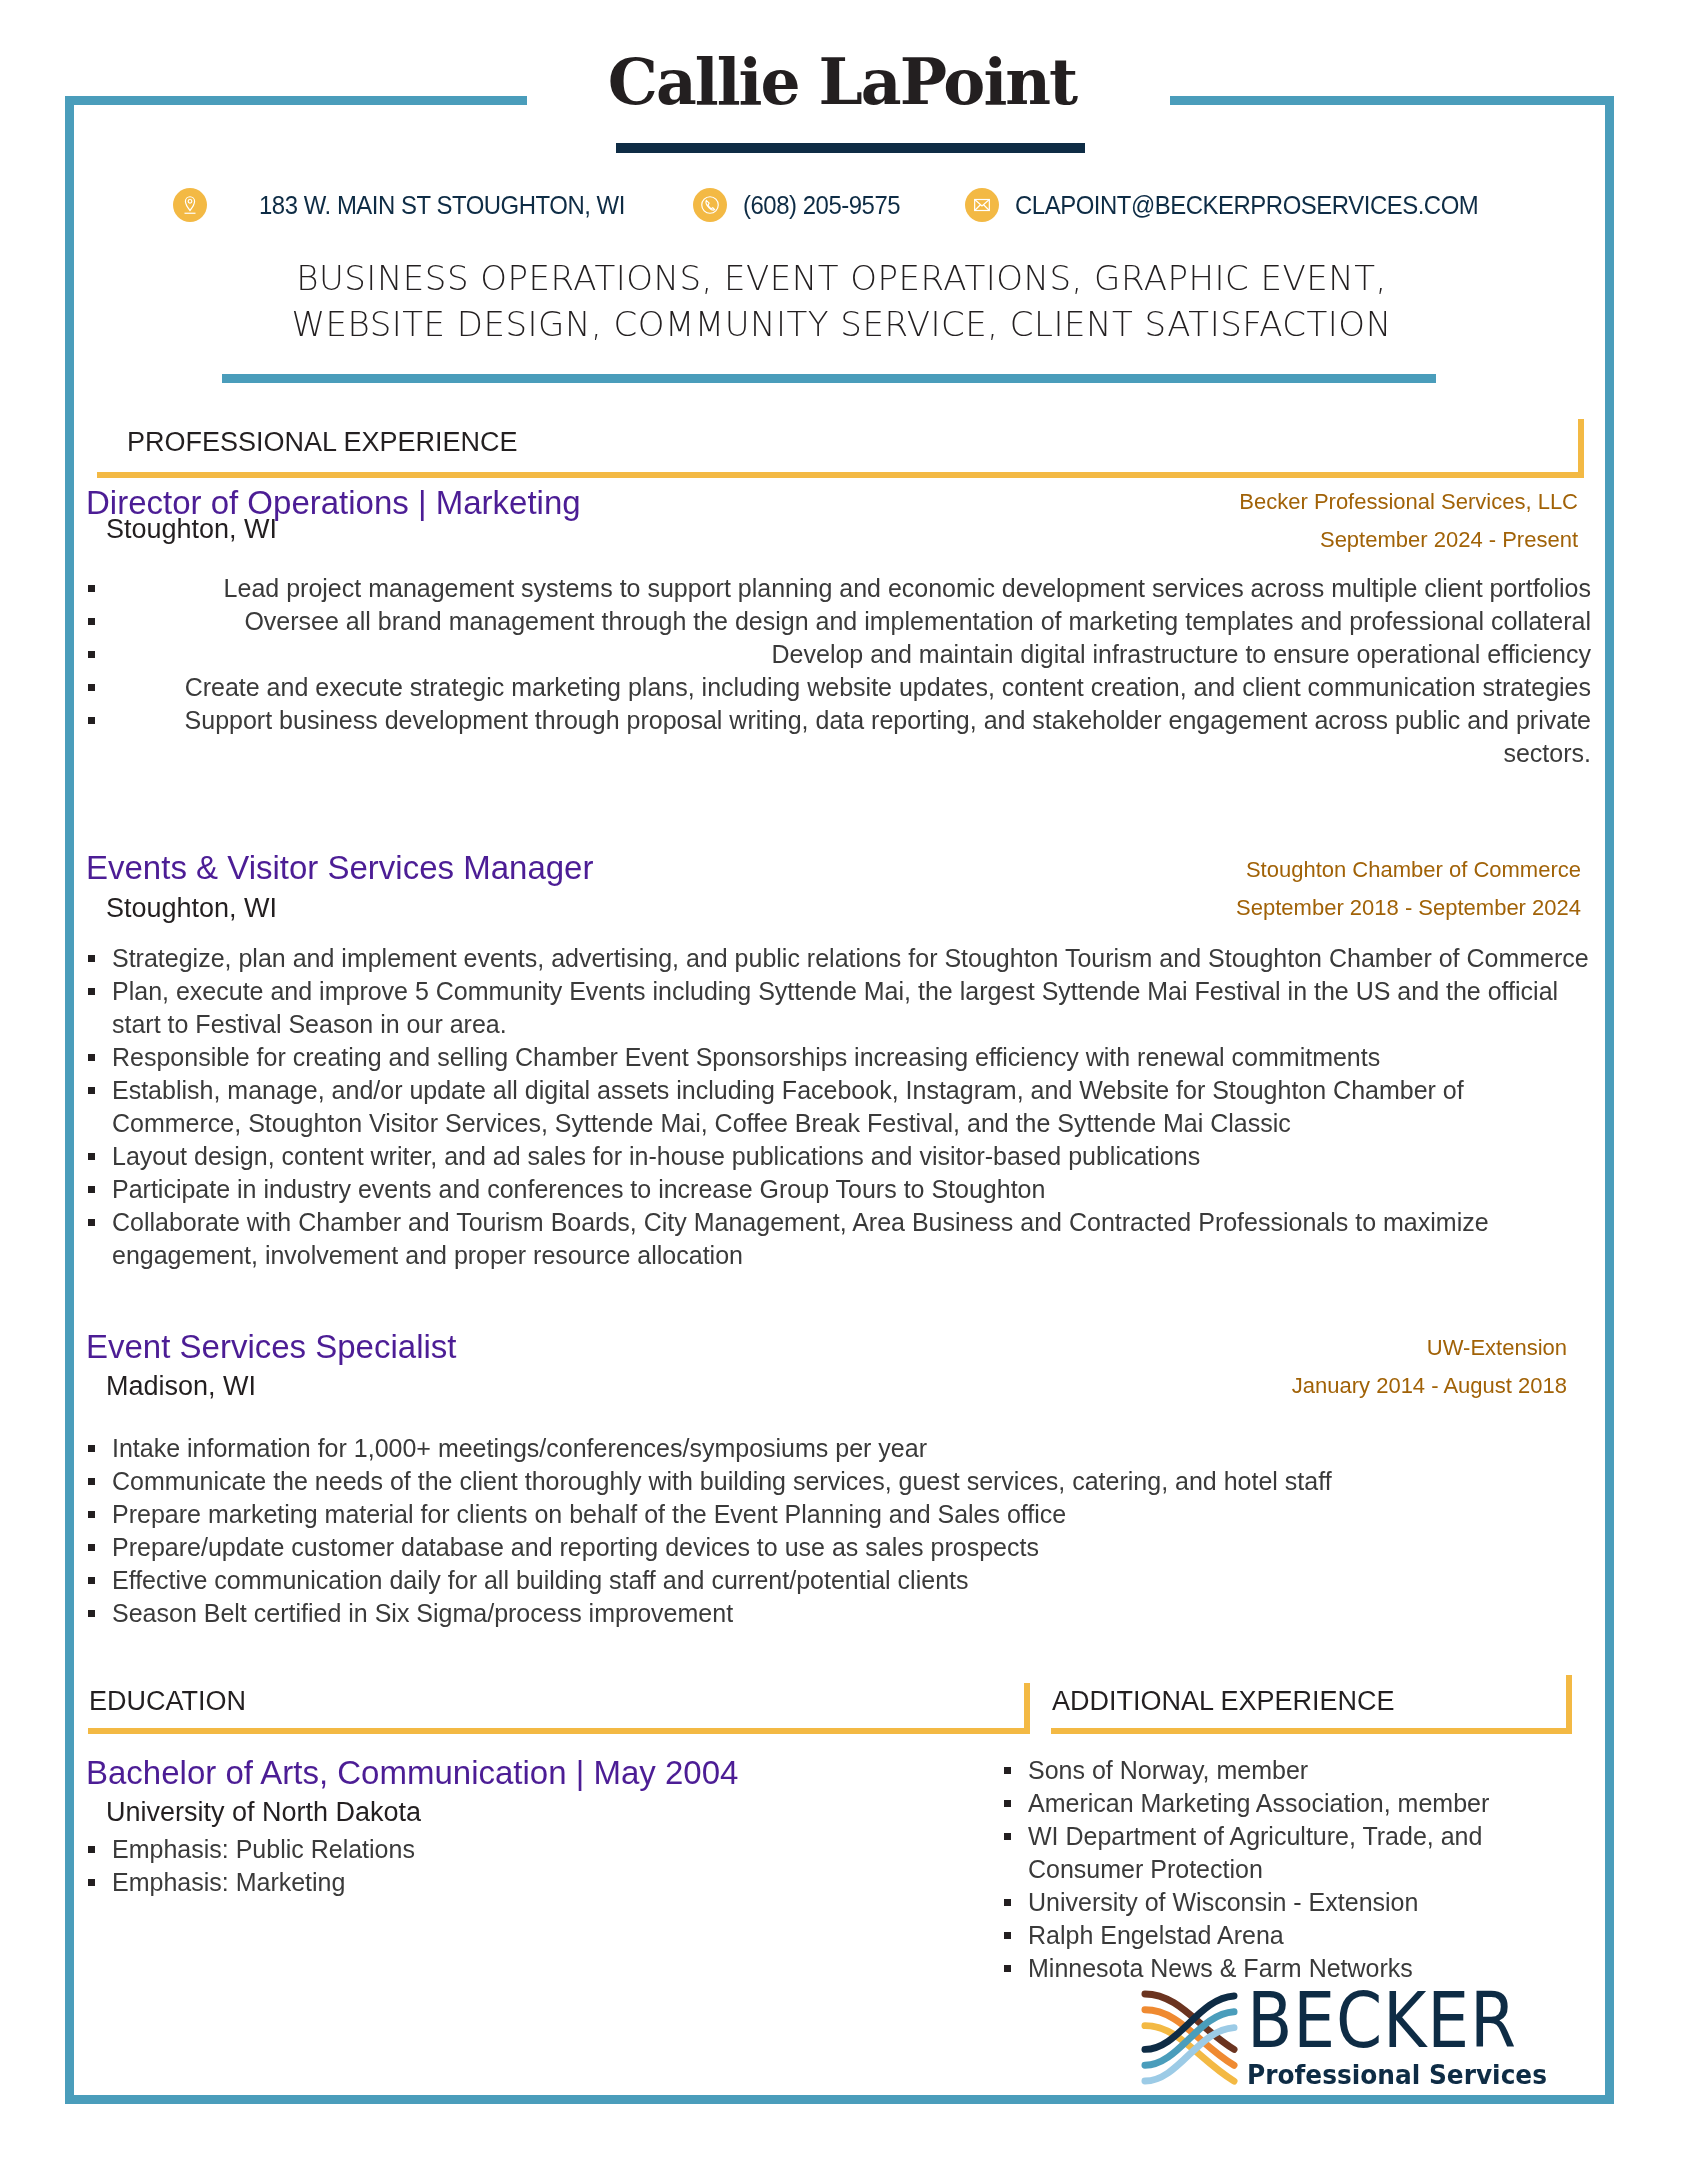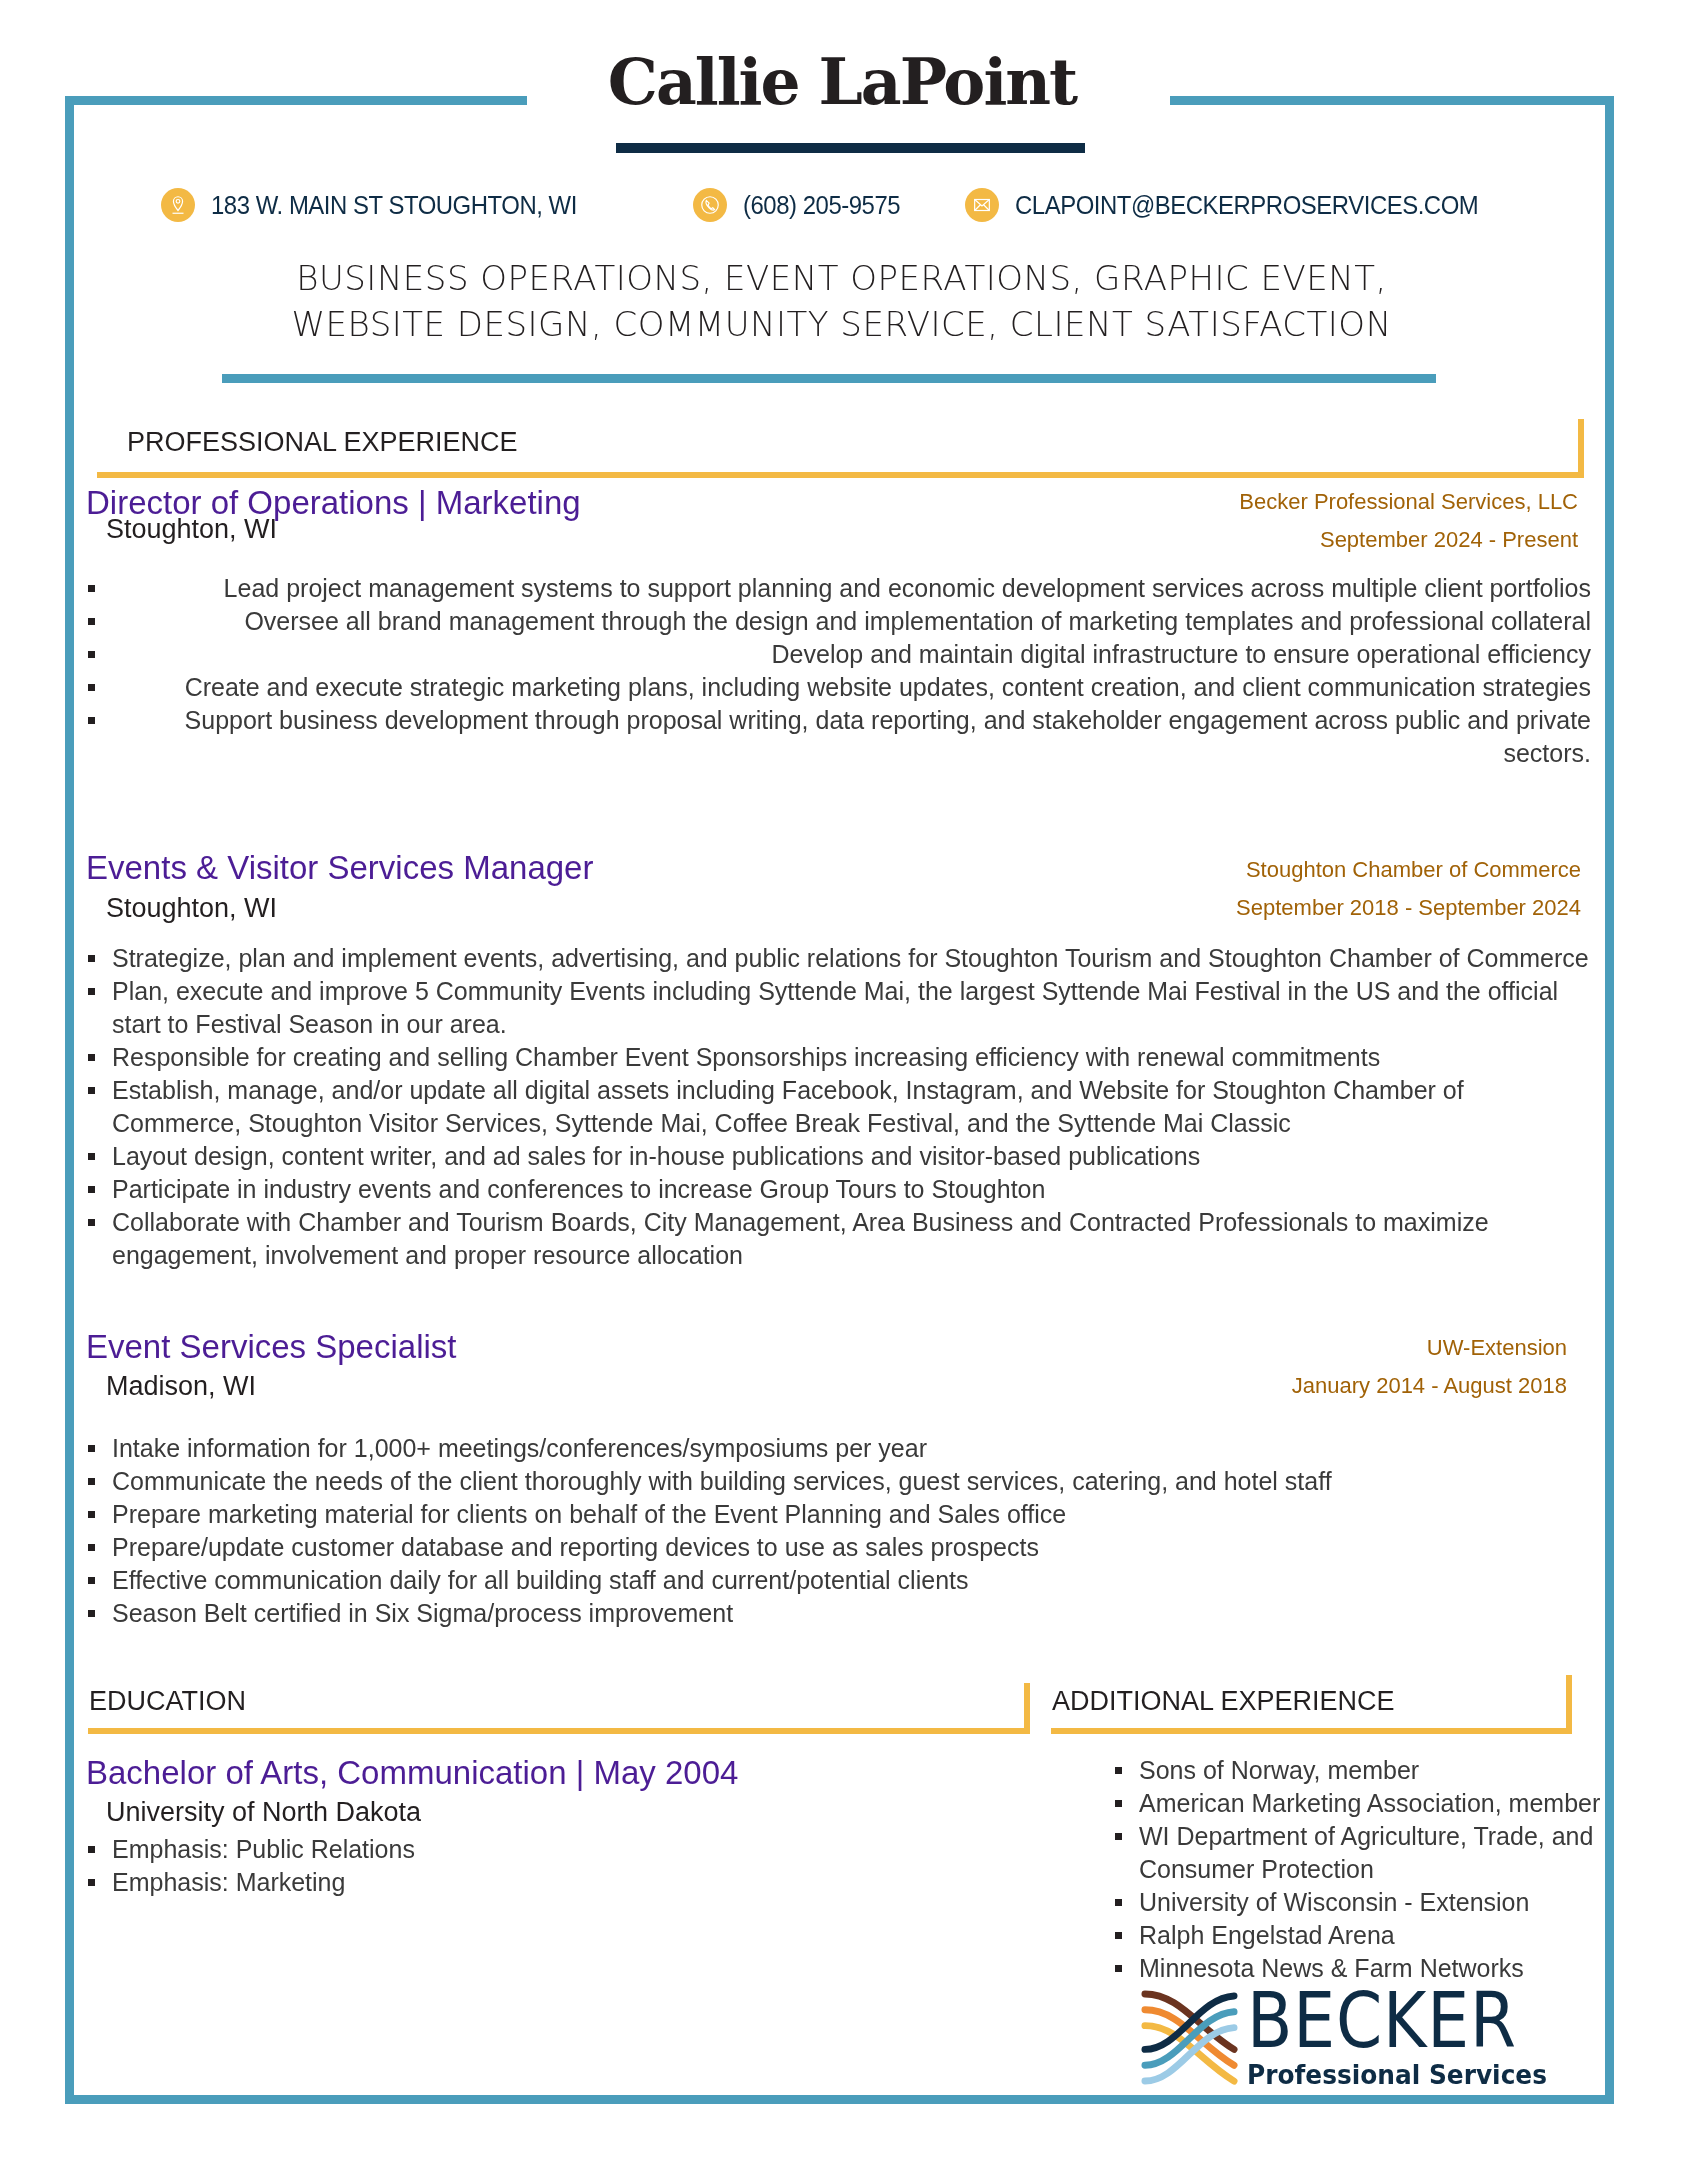--- a/index.html
+++ b/index.html
@@ -16,21 +16,21 @@
   #frame-right     { left:1605px; top:96px; width:9px;  height:2008px; }
   #frame-bottom    { left:65px;  top:2095px; width:1548px; height:9px; }
 
   #name { left:535px; top:51px; width:614px; text-align:center; font-family:"DejaVu Serif", serif; font-weight:bold; font-size:63px; letter-spacing:-2px; color:#231f20; line-height:1; }
   #name-rule { left:616px; top:143px; width:469px; height:10px; }
 
   .contact { top:188px; height:34px; display:flex; align-items:center; }
   .cicon { width:34px; height:34px; border-radius:50%; background:#f3b944; display:flex; align-items:center; justify-content:center; flex:none; }
   .cicon svg { width:22px; height:22px; }
   .ctext { font-family:"Liberation Sans", sans-serif; font-size:26px; color:#0e2c45; letter-spacing:-0.5px; margin-left:16px; white-space:nowrap; transform:scaleX(0.92); transform-origin:left center; }
-  #contact-address { left:161px; }
+  #contact-address { left:173px;gap:36px; }
   #contact-phone   { left:693px; }
   #contact-email   { left:965px; }
 
   #skills { left:178px; top:255px; width:1327px; text-align:center; font-family:"DejaVu Sans", sans-serif; font-weight:200; font-size:34px; line-height:46px; color:#231f20; letter-spacing:0.5px; }
   #skills-rule { left:222px; top:374px; width:1214px; height:9px; }
 
   .sec-label { font-family:"Liberation Sans", sans-serif; font-size:27px; color:#231f20; white-space:nowrap; }
   .bracket-h { height:6px; }
   .bracket-v { width:6px; }
 
@@ -149,21 +149,21 @@
 <div class="abs job-title" style="left:86px; top:1754px;">Bachelor of Arts, Communication | May 2004</div>
 <div class="abs job-loc" style="left:86px; top:1797px;">University of North Dakota</div>
 <ul class="abs bullets" style="left:86px; top:1833px; width:891px;">
   <li>Emphasis: Public Relations</li>
   <li>Emphasis: Marketing</li>
 </ul>
 
 <div class="abs sec-label" style="left:1052px; top:1686px;">ADDITIONAL EXPERIENCE</div>
 <div class="abs orange bracket-h" style="left:1051px; top:1728px; width:521px;"></div>
 <div class="abs orange bracket-v" style="left:1566px; top:1675px; height:58px;"></div>
-<ul class="abs bullets" style="left:1113px; top:1754px; width:535px;">
+<ul class="abs bullets" style="left:1002px; top:1754px; width:535px;">
   <li>Sons of Norway, member</li>
   <li>American Marketing Association, member</li>
   <li>WI Department of Agriculture, Trade, and Consumer Protection</li>
   <li>University of Wisconsin - Extension</li>
   <li>Ralph Engelstad Arena</li>
   <li>Minnesota News &amp; Farm Networks</li>
 </ul>
 
 <svg class="abs" id="logo" viewBox="0 0 400 105">
   <g fill="none" stroke-linecap="round" stroke-width="7">

